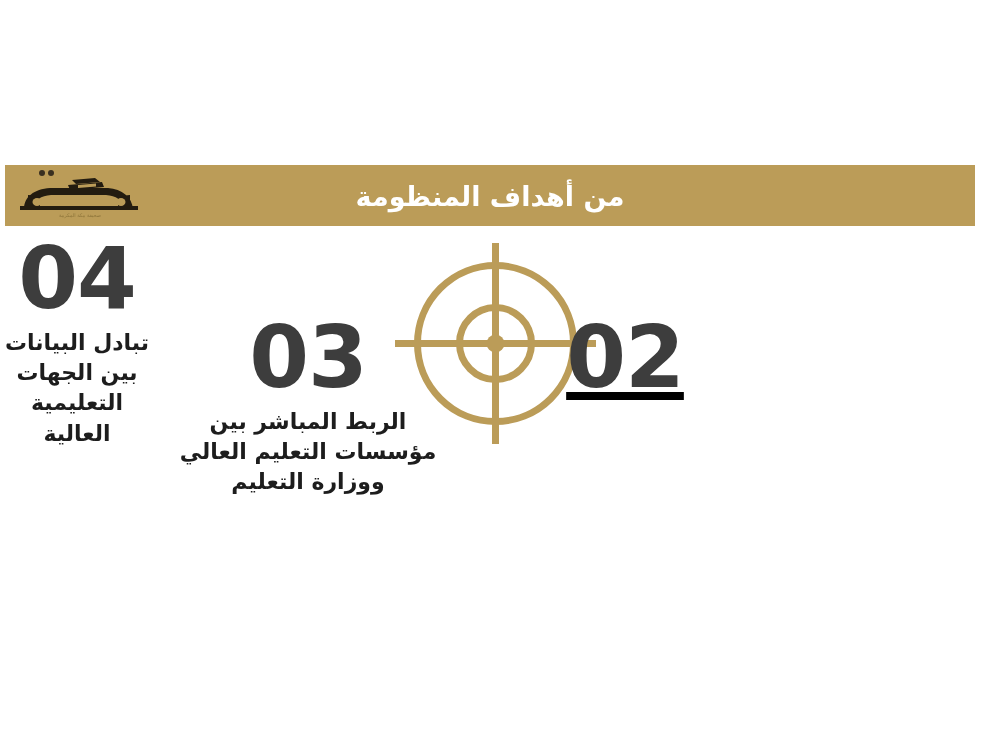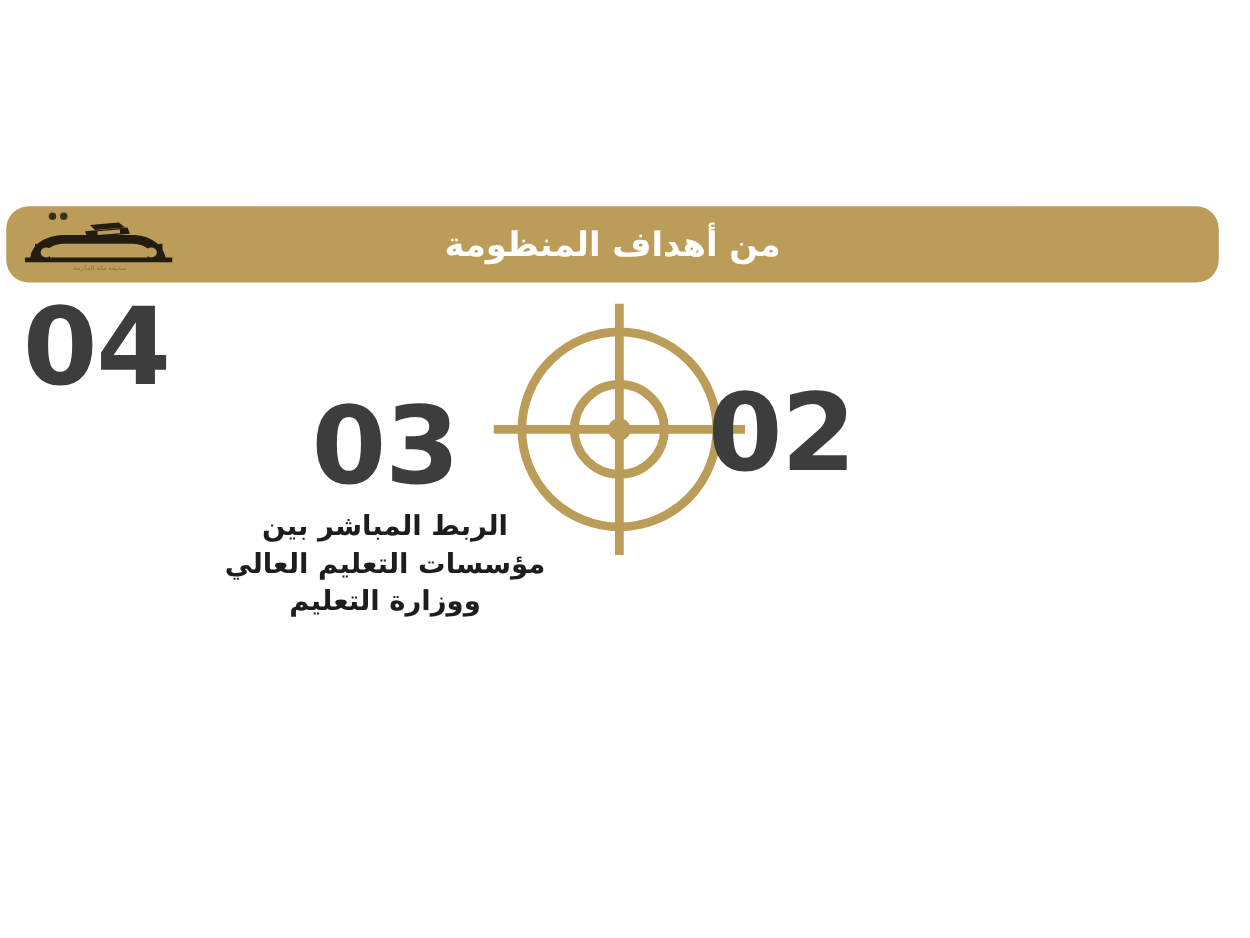--- a/index.html
+++ b/index.html
@@ -25,21 +25,20 @@
 
   
   .header-bar {
     position: absolute;
     left: 5px;
     top: 165px;
     width: 970px;
     height: 61px;
     background: #bb9c58;
     box-sizing: border-box;
-    border-radius: 18px;
   }
 
   .header-title {
     position: absolute;
     left: 0;
     right: 0;
     top: 50%;
     transform: translateY(-50%);
     text-align: center;
     color: #ffffff;
@@ -128,21 +127,21 @@
     margin-top: 14px;
     font-size: 22px;
     font-weight: 700;
     color: #1d1d1d;
     line-height: 1.38;
     direction: rtl;
   }
 
   
   #goal-01 { left: 830px; top: 243px; width: 160px; }
-  #goal-02 { left: 520px; top: 312px; width: 210px; }
+  #goal-02 { left: 520px; top: 322px; width: 210px; text-decoration: underline; }
   #goal-03 { left: 168px; top: 322px; width: 280px; }
   #goal-04 { left: 2px;   top: 243px; width: 150px; }
 </style>
 </head>
 <body>
 
 <div id="infographic">
 
   <div class="header-bar">
     <div class="header-title">من أهداف المنظومة</div>
@@ -189,15 +188,16 @@
     <div class="goal-number">02</div>
   </div>
 
   <div class="goal" id="goal-03">
     <div class="goal-number">03</div>
     <div class="goal-text">الربط المباشر بين مؤسسات التعليم العالي ووزارة التعليم</div>
   </div>
 
   <div class="goal" id="goal-04">
     <div class="goal-number">04</div>
+    <div class="goal-text">تبادل البيانات بين الجهات التعليمية العالية</div>
   </div>
 
 </div>
 
 </body></html>

